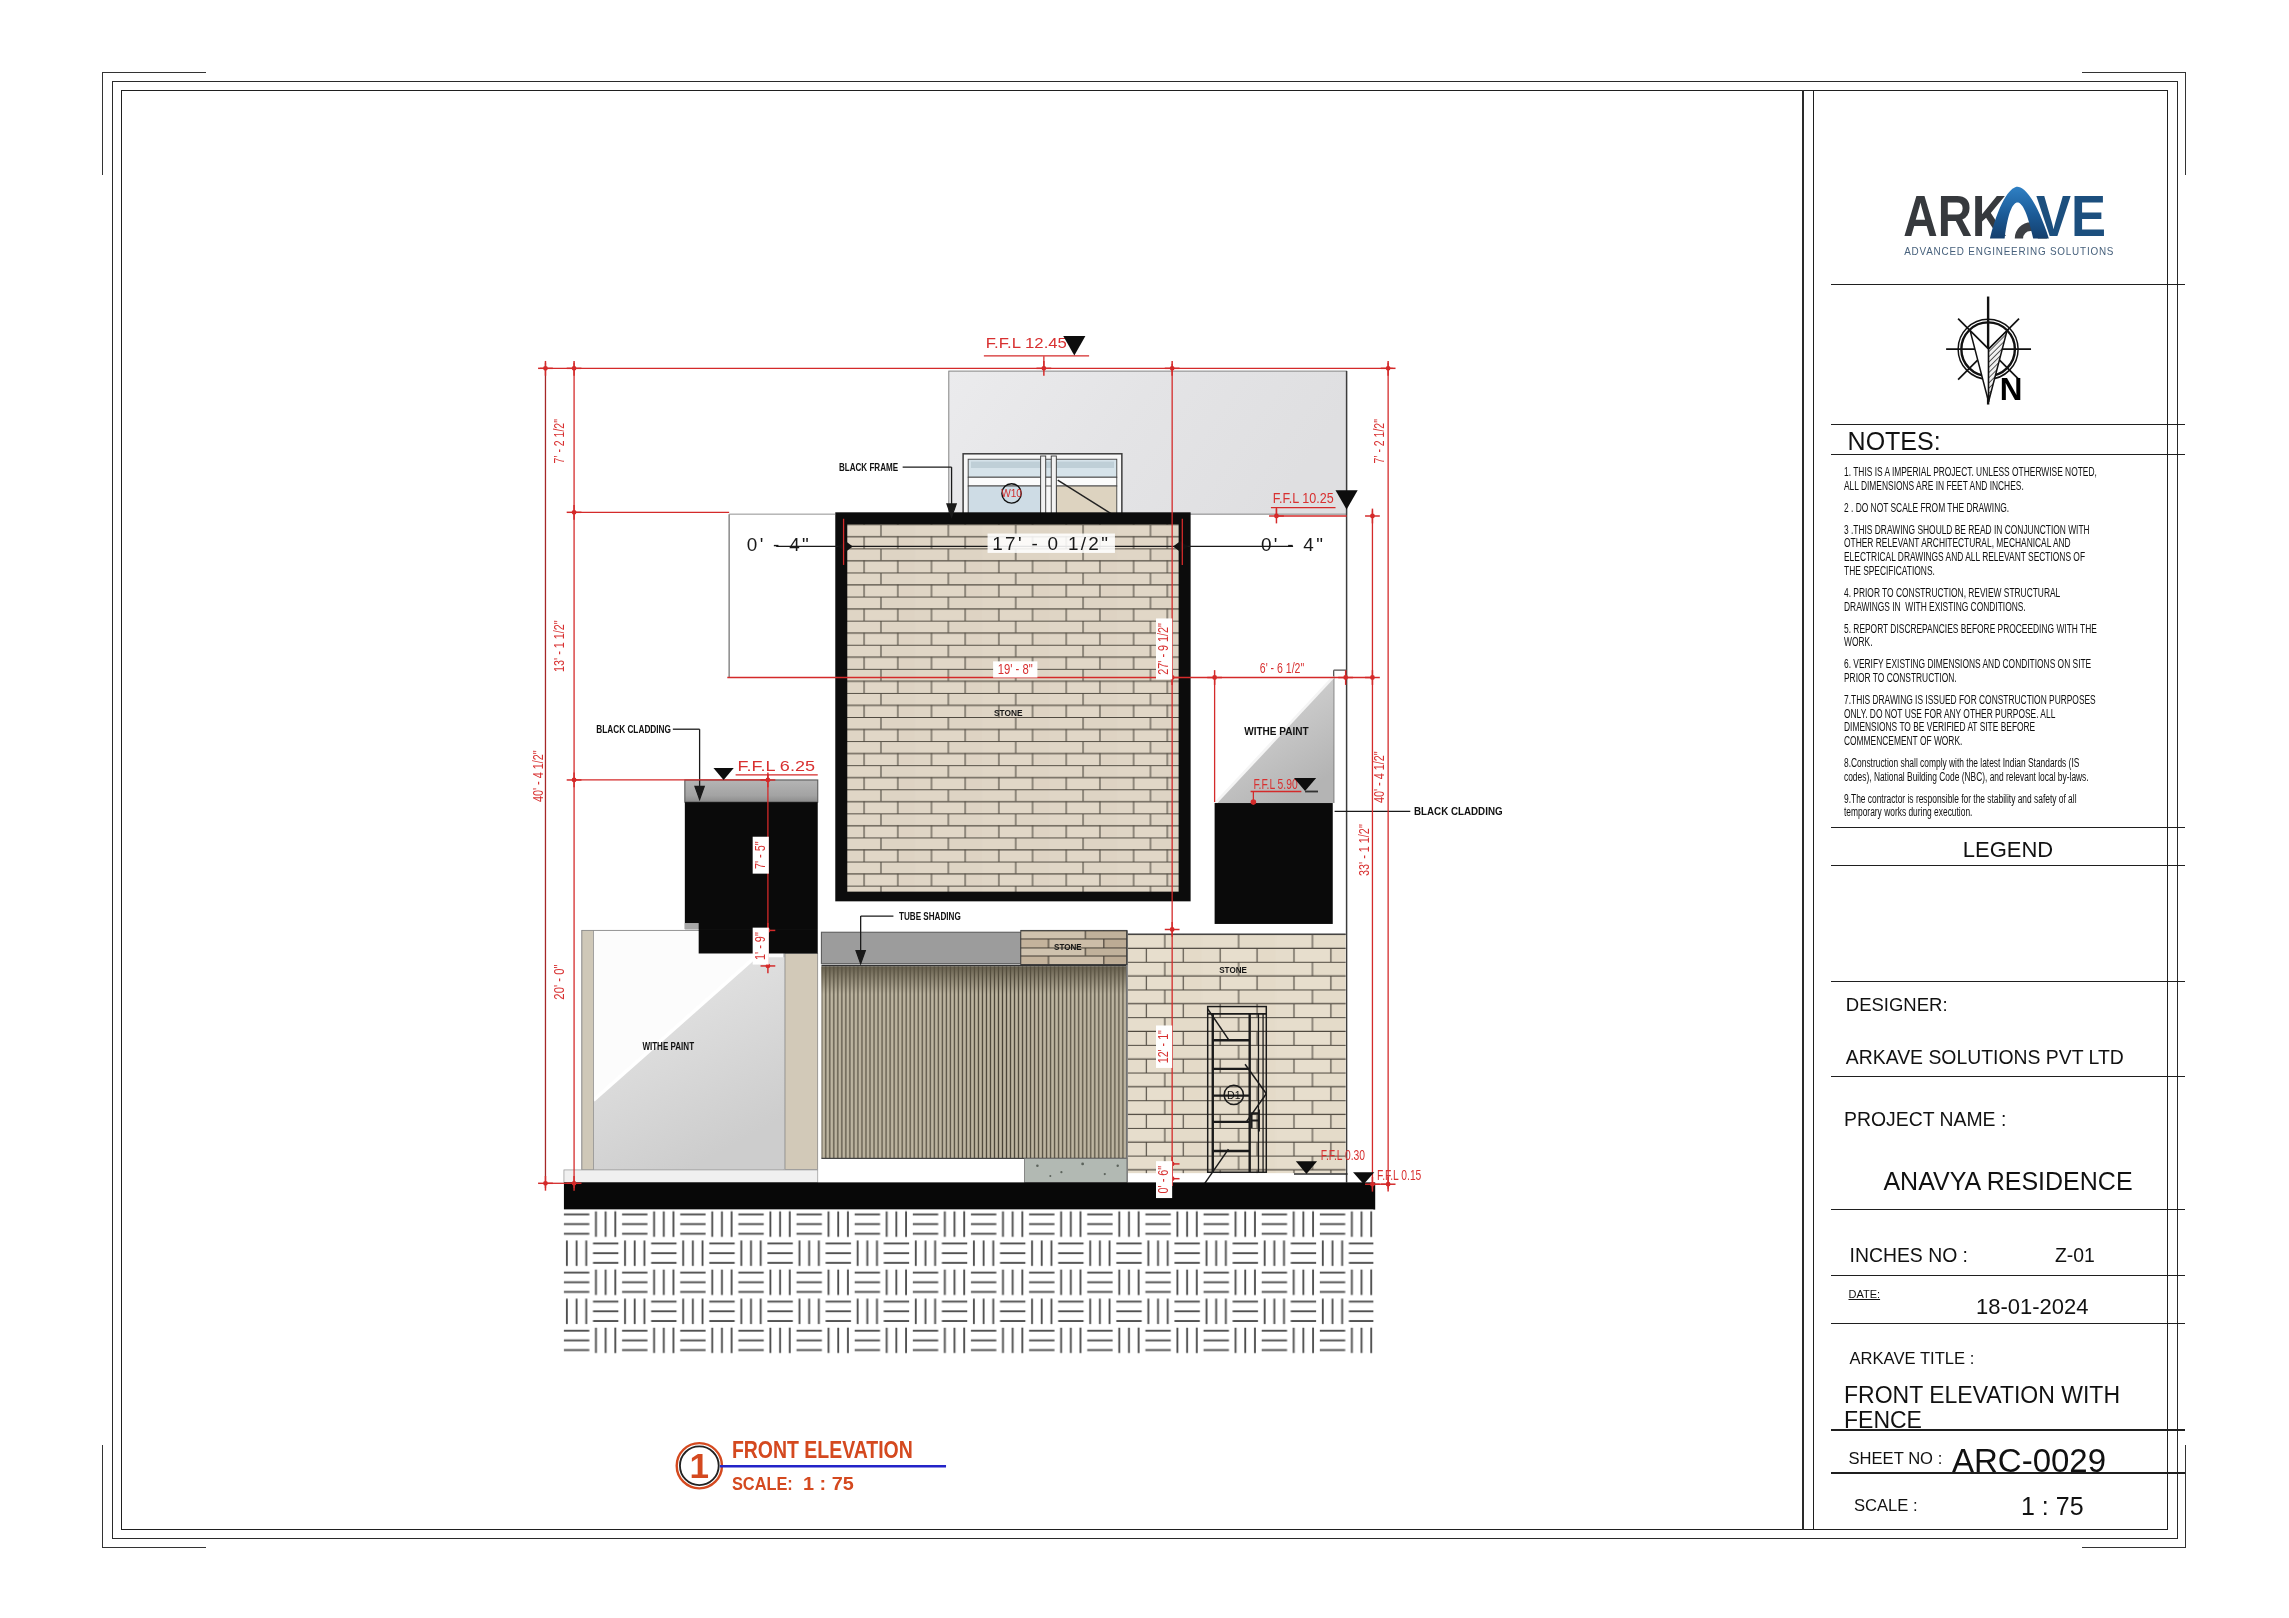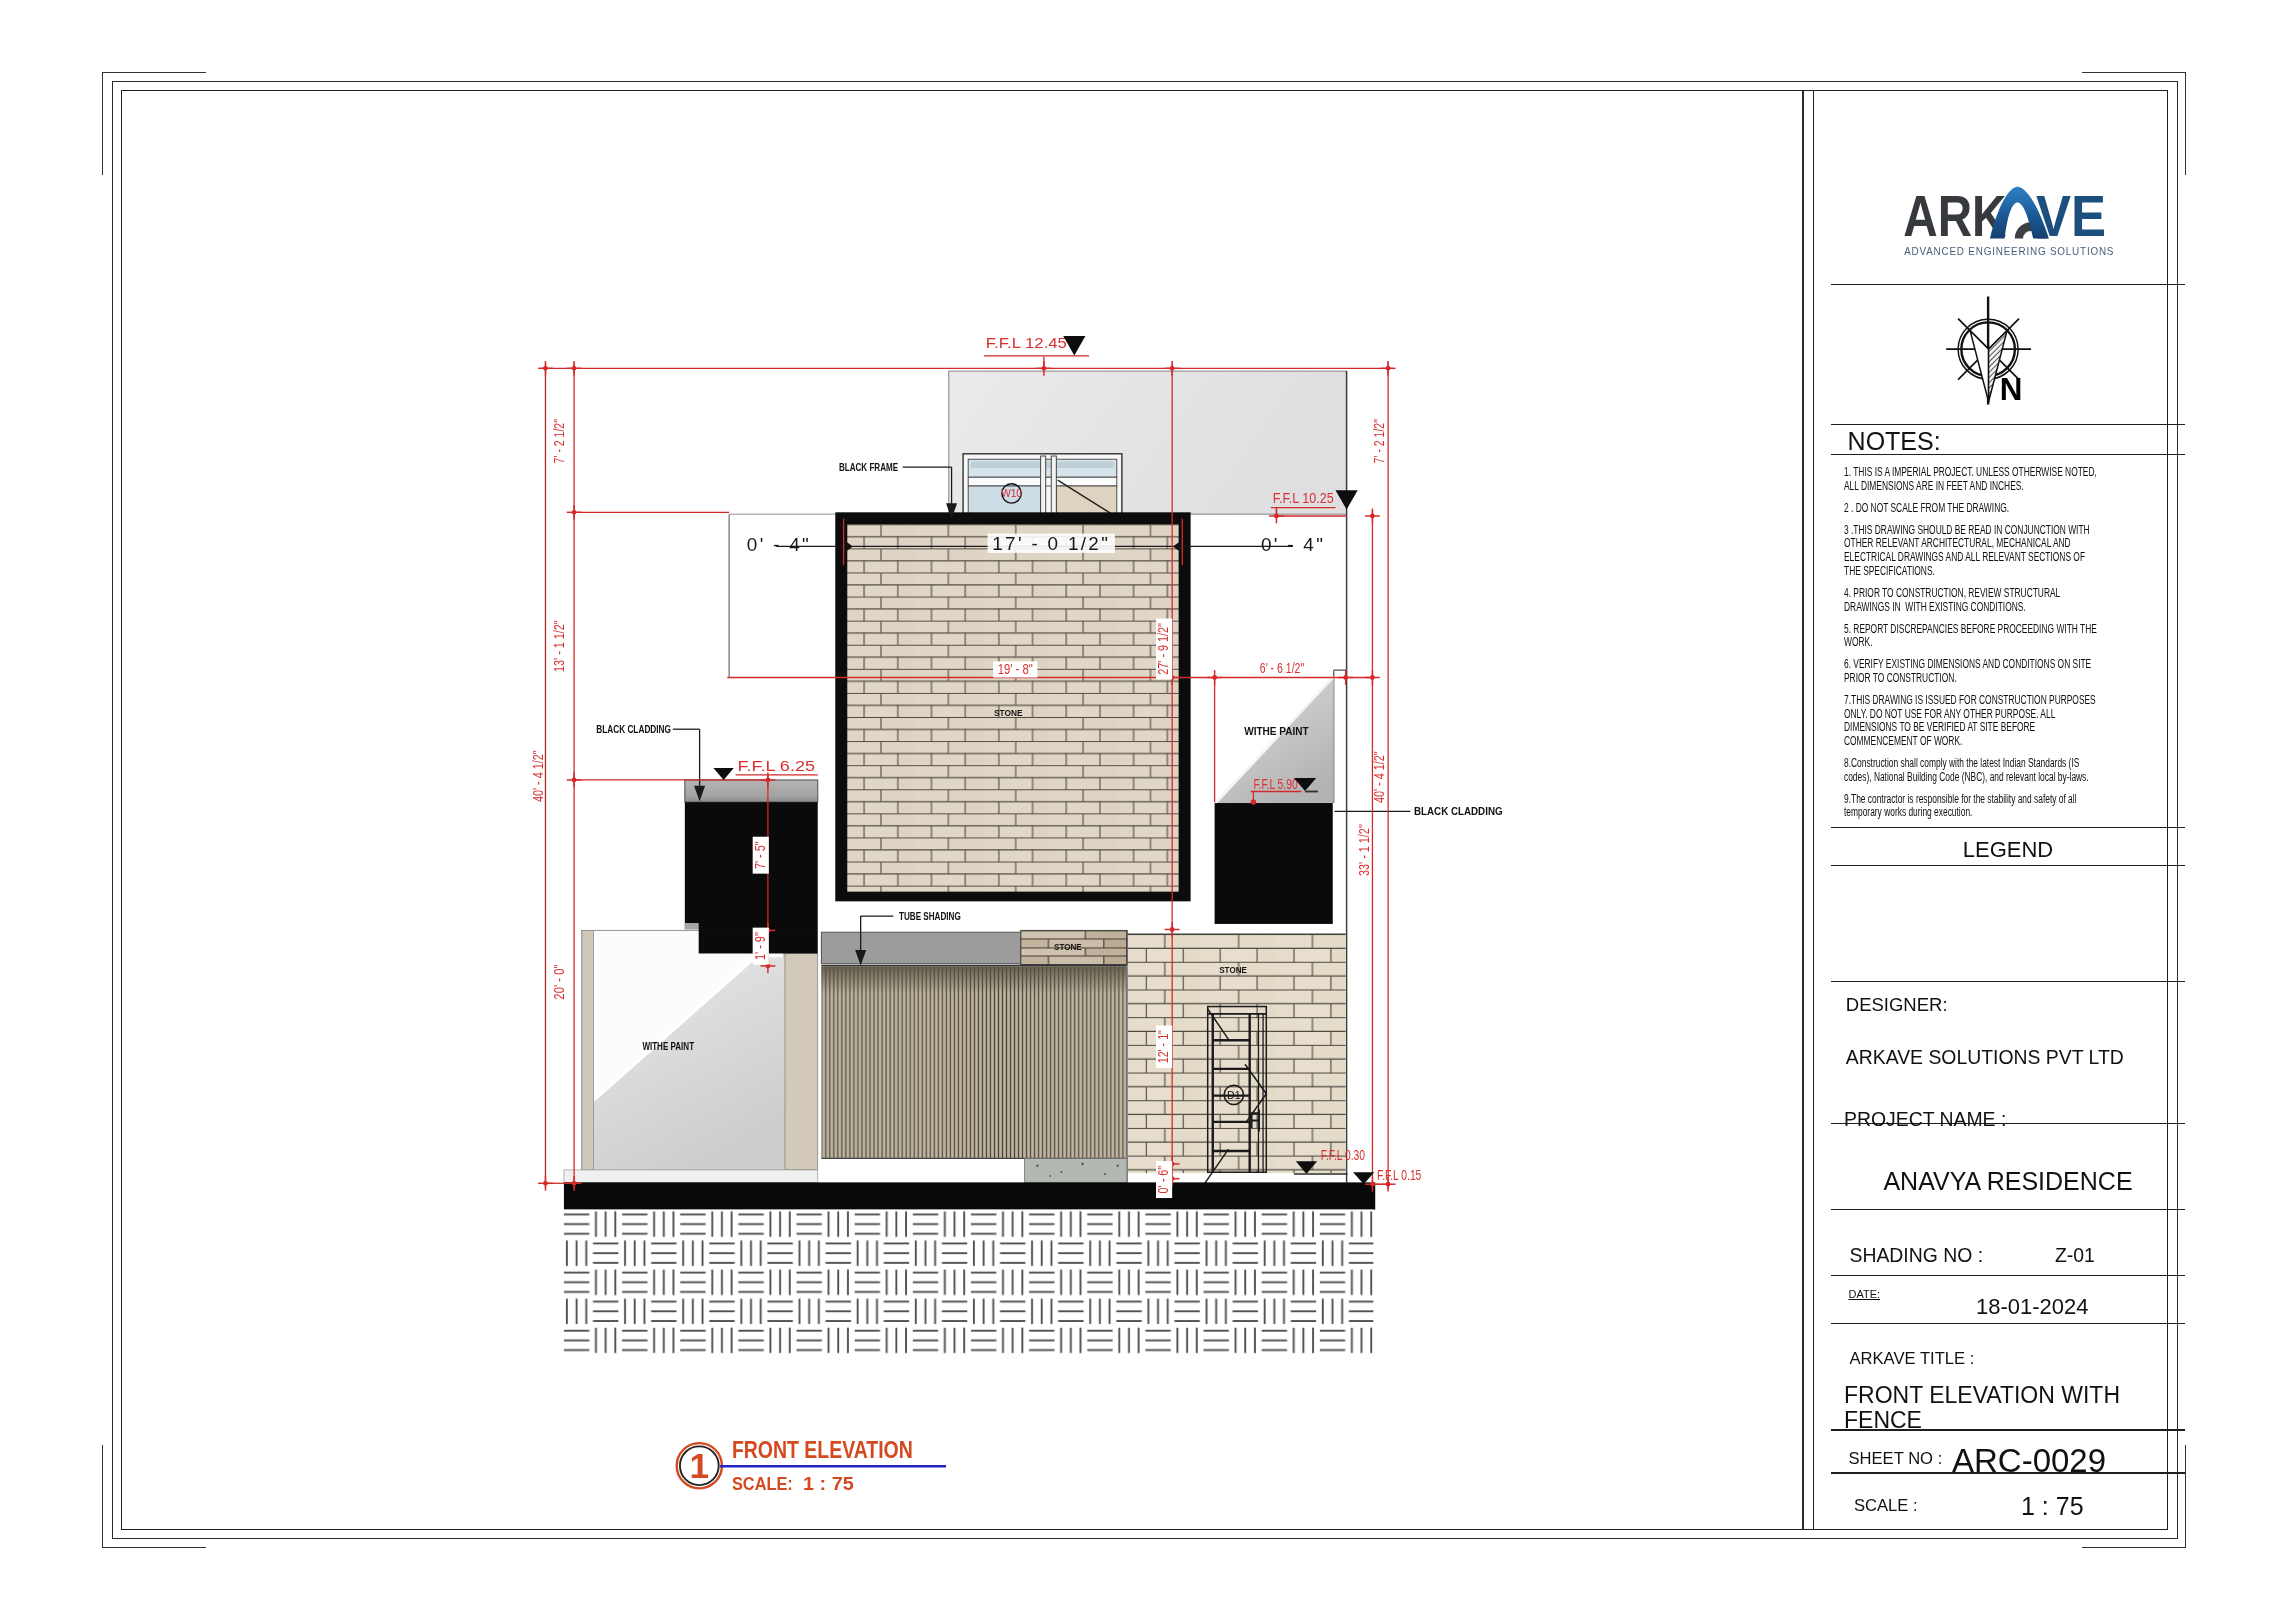--- a/index.html
+++ b/index.html
@@ -39,30 +39,30 @@
     <p style="margin:0 0 8.3px 0;">4. PRIOR TO CONSTRUCTION, REVIEW STRUCTURAL<br>DRAWINGS IN&nbsp; WITH EXISTING CONDITIONS.</p>
     <p style="margin:0 0 8.3px 0;">5. REPORT DISCREPANCIES BEFORE PROCEEDING WITH THE<br>WORK.</p>
     <p style="margin:0 0 8.3px 0;">6. VERIFY EXISTING DIMENSIONS AND CONDITIONS ON SITE<br>PRIOR TO CONSTRUCTION.</p>
     <p style="margin:0 0 8.3px 0;">7.THIS DRAWING IS ISSUED FOR CONSTRUCTION PURPOSES<br>ONLY. DO NOT USE FOR ANY OTHER PURPOSE. ALL<br>DIMENSIONS TO BE VERIFIED AT SITE BEFORE<br>COMMENCEMENT OF WORK.</p>
     <p style="margin:0 0 8.3px 0;">8.Construction shall comply with the latest Indian Standards (IS<br>codes), National Building Code (NBC), and relevant local by-laws.</p>
     <p style="margin:0;">9.The contractor is responsible for the stability and safety of all<br>temporary works during execution.</p>
     </div>
   </div>
   <div class="row bb" style="top:740px;height:36px;text-align:center;font-size:22px;padding-top:7.4px;">LEGEND</div>
   <div class="row bb" style="top:778px;height:114px;"></div>
-  <div class="row bb" style="top:893px;height:141px;">
+  <div class="row bb" style="top:893px;height:94px;">
     <div class="abs" style="left:14.8px;top:11px;font-size:18.5px;">DESIGNER:</div>
     <div class="abs" style="left:14.8px;top:63px;font-size:19.4px;">ARKAVE SOLUTIONS PVT LTD</div>
   </div>
   <div class="row bb" style="top:1004px;height:116px;">
     <div class="abs" style="left:13px;top:14px;font-size:19.4px;">PROJECT NAME :</div>
     <div class="abs" style="left:0;top:73px;width:100%;text-align:center;font-size:25px;">ANAVYA RESIDENCE</div>
   </div>
   <div class="row bb" style="top:1122px;height:64px;">
-    <div class="abs" style="left:18.5px;top:32px;font-size:19.4px;">SHADING NO :</div>
+    <div class="abs" style="left:18.5px;top:32px;font-size:19.4px;">INCHES NO :</div>
     <div class="abs" style="left:224px;top:32px;font-size:19.4px;">Z-01</div>
   </div>
   <div class="row bb" style="top:1188px;height:46px;">
     <div class="abs" style="left:17.5px;top:10px;font-size:11px;text-decoration:underline;">DATE:</div>
     <div class="abs" style="left:145px;top:15.7px;font-size:22px;">18-01-2024</div>
   </div>
   <div class="row bbt" style="top:1236px;height:105px;">
     <div class="abs" style="left:18.5px;top:23px;font-size:16.6px;">ARKAVE TITLE :</div>
     <div class="abs" style="left:13px;top:57px;font-size:23px;line-height:25px;">FRONT ELEVATION WITH<br>FENCE</div>
   </div>

